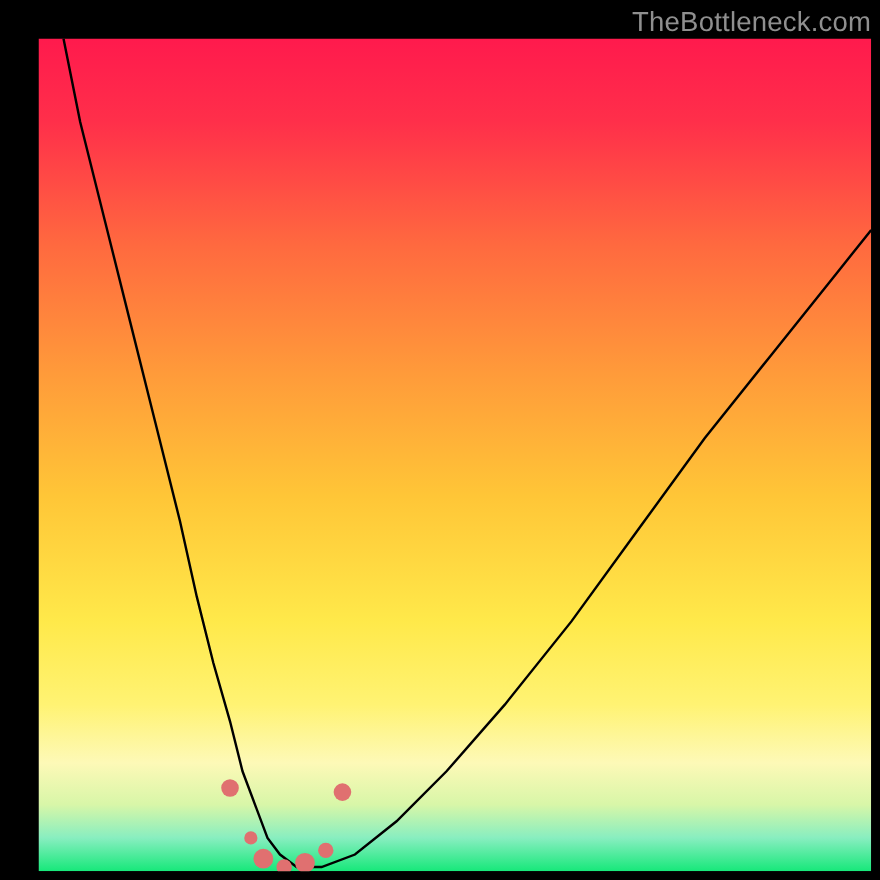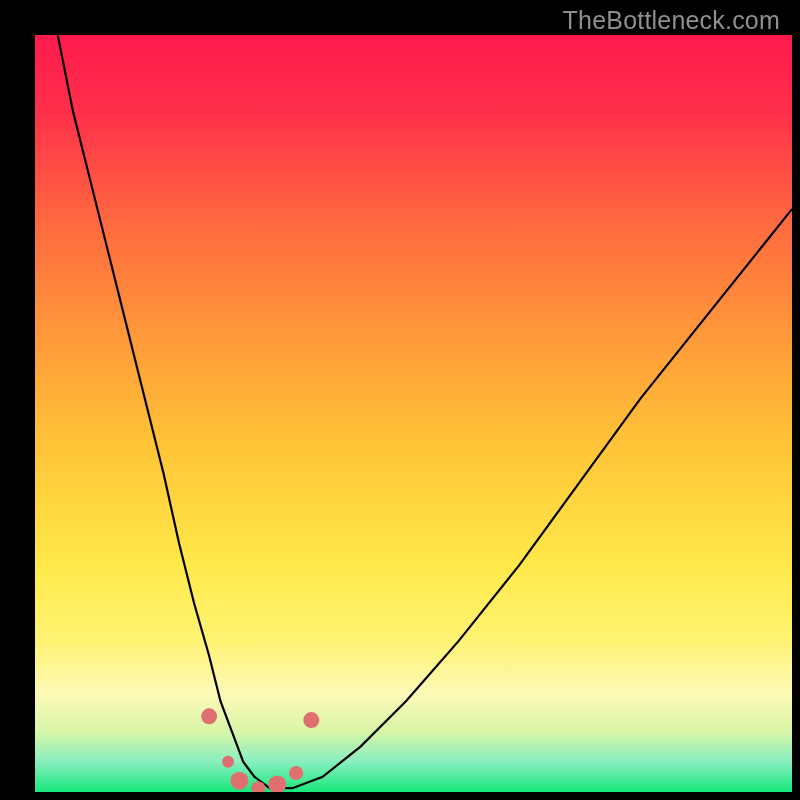--- a/index.html
+++ b/index.html
@@ -21,21 +21,21 @@
   .plot-area {
     position: absolute;
     left: 0;
     top: 0;
     width: 757px;
     height: 757px;
   }
   .watermark {
     position: absolute;
     top: 6px;
-    right: 20px;
+    right: 8px;
     font-family: Arial, Helvetica, sans-serif;
     font-size: 25px;
     color: #8f8f8f;
     font-weight: 500;
     letter-spacing: 0.2px;
   }
   svg {
     display: block;
   }
 </style>

